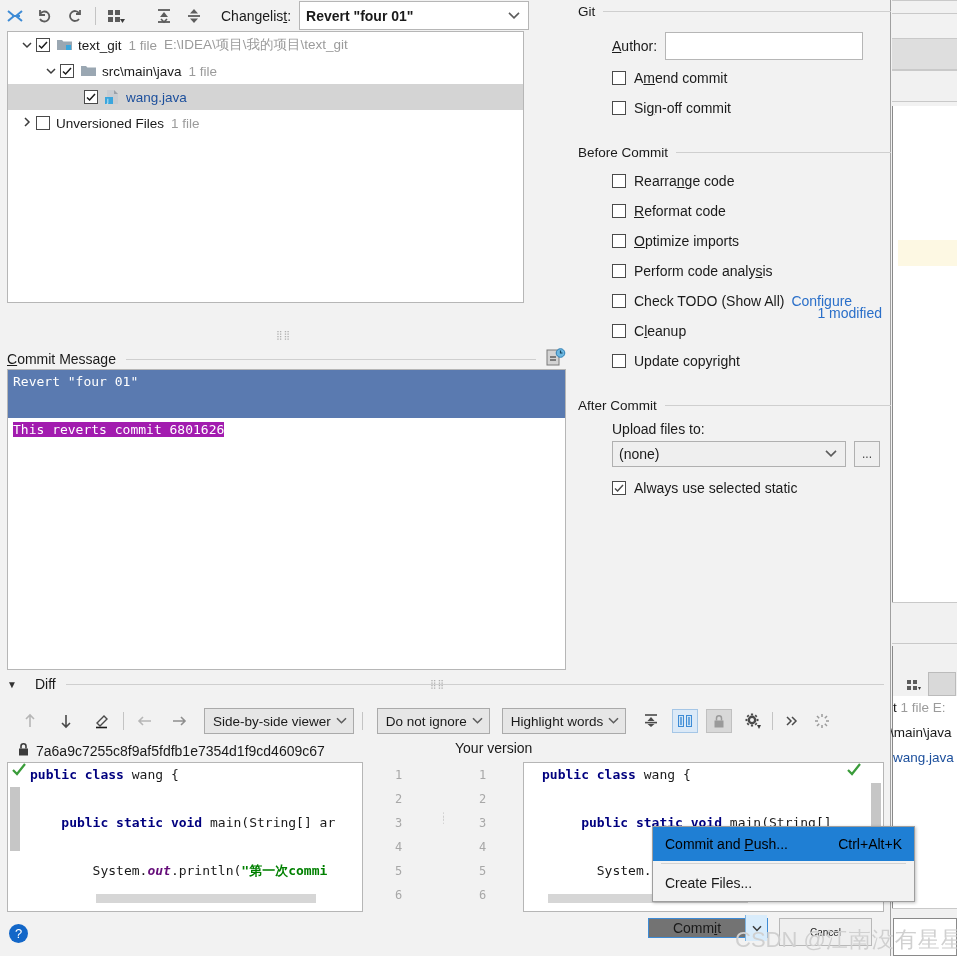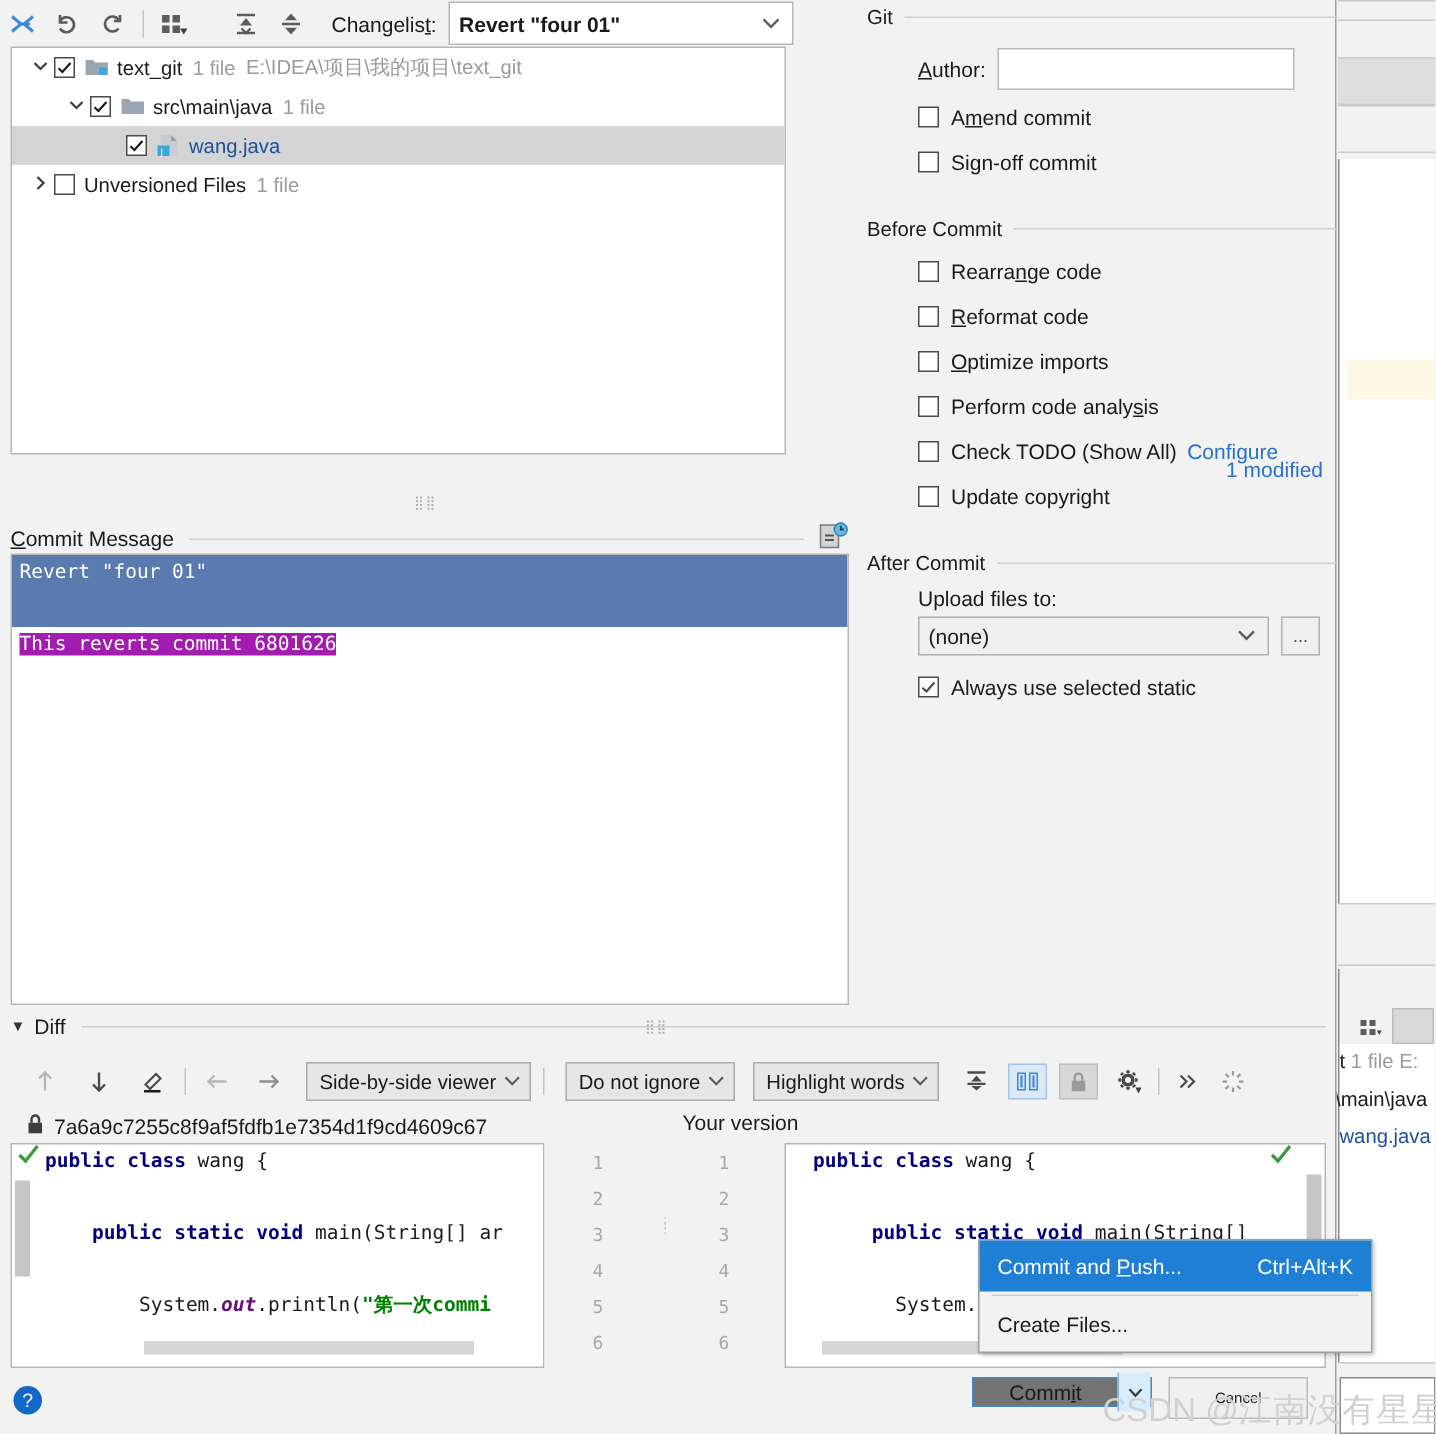--- a/index.html
+++ b/index.html
@@ -99,21 +99,21 @@
   }
   #upload-combo .chev { position:absolute; right:8px; top:50%; transform:translateY(-60%); }
   #upload-dots {
     width:26px; height:26px; margin-left:8px; background:#efefef; border:1px solid #b0b0b0;
     display:flex; align-items:center; justify-content:center; font-size:12px; color:#444;
   }
 
   
   #diff-header { position:absolute; left:7px; top:676px; width:877px; display:flex; align-items:center; }
   #diff-header .tri { font-size:10px; margin-right:6px; color:#333; }
-  #diff-header .ttl { font-size:14px; }
+  #diff-header .ttl { font-size:14px;margin-left:12px; }
   #diff-header .rule { flex:1; height:1px; background:#cfcfcf; margin-left:10px; }
 
   #diff-toolbar { position:absolute; left:7px; top:706px; width:877px; height:30px; display:flex; align-items:center; }
   .dt-icon { width:26px; height:26px; display:flex; align-items:center; justify-content:center; }
   .combo-sm {
     height:26px; background:#e6e6e6; border:1px solid #aaa; display:flex; align-items:center;
     padding:0 22px 0 8px; position:relative; font-size:13.5px; margin-left:6px;
   }
   .combo-sm .chev { position:absolute; right:6px; top:50%; transform:translateY(-60%); }
   .tgl { width:26px; height:24px; display:flex; align-items:center; justify-content:center; margin-left:4px; }
@@ -141,21 +141,21 @@
   .vscroll { position:absolute; width:10px; background:#c6c6c6; }
   .hscroll { position:absolute; height:9px; background:#d6d6d6; }
   .okmark { position:absolute; color:#3a9c3a; font-weight:bold; font-size:14px; }
 
   
   #popup {
     position:absolute; left:652px; top:826px; width:263px; height:76px;
     background:#f2f2f2; border:1px solid #9e9e9e; box-shadow:1px 1px 3px rgba(0,0,0,.25); z-index:50;
   }
   #popup .mi { height:34px; display:flex; align-items:center; padding:0 12px; font-size:14px; }
-  #popup .mi.hl { background:#1f7fd4; color:#ffffff; }
+  #popup .mi.hl { background:#1f7fd4; color:#000000; }
   #popup .mi .acc { margin-left:auto; }
   #popup .mi u { text-decoration:underline; }
   #popup .msep { height:1px; background:#d2d2d2; margin:2px 8px; }
 
   
   #bottom { position:absolute; left:0; top:912px; width:891px; height:44px; }
   #help-btn {
     position:absolute; left:9px; top:12px; width:19px; height:19px; border-radius:50%;
     background:#1367c8; color:#fff; font-size:13px; display:flex; align-items:center; justify-content:center;
   }
@@ -411,20 +411,24 @@
         <span class="cb"></span>
         <span class="opt-lbl">Perform code analy<u>s</u>is</span>
       </div>
       <div class="opt-row">
         <span class="cb"></span>
         <span class="opt-lbl">Check TODO (Show All)</span>
         <span class="link">Configure</span>
       </div>
       <div class="opt-row">
         <span class="cb"></span>
+        <span class="opt-lbl">C<u>l</u>eanup</span>
+      </div>
+      <div class="opt-row">
+        <span class="cb"></span>
         <span class="opt-lbl">Update copyright</span>
       </div>
     </div>
 
     <div class="grp" style="margin-top:22px;">
       <span class="gl">After Commit</span>
       <span class="gr"></span>
     </div>
 
     <div class="upload-lbl">Upload files to:</div>

